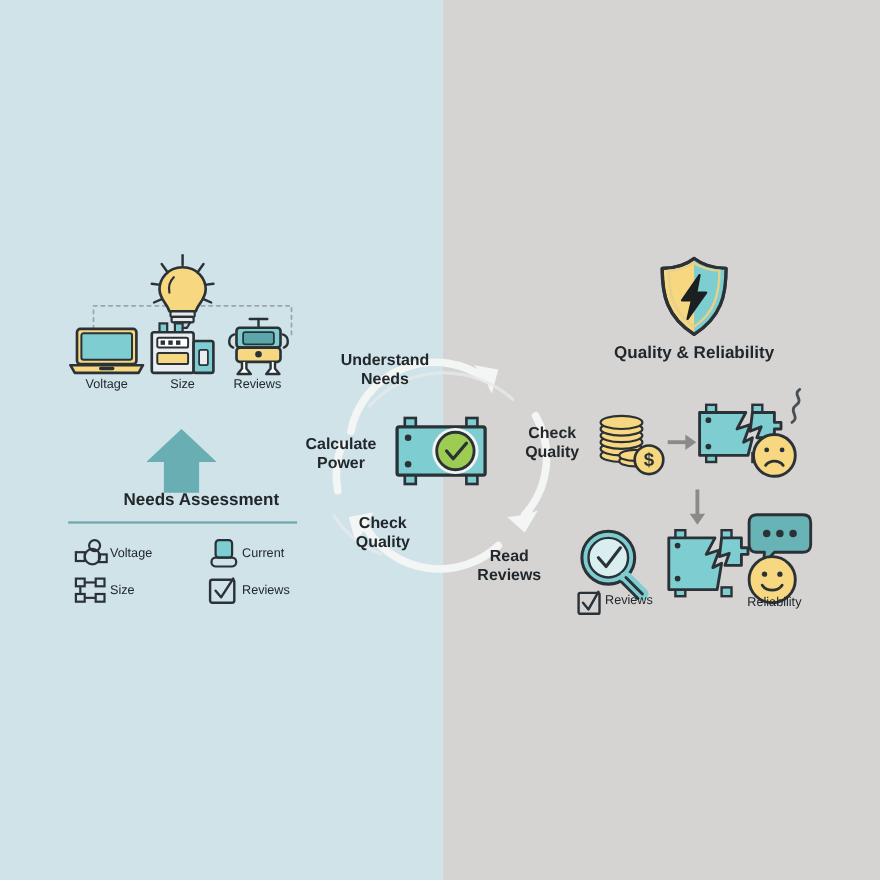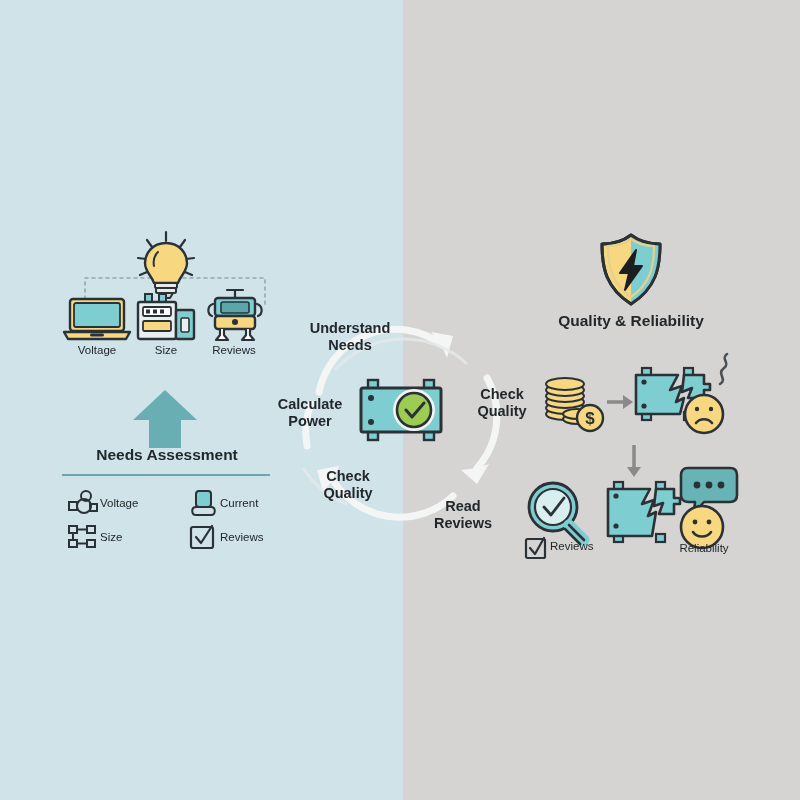--- a/index.html
+++ b/index.html
@@ -95,21 +95,21 @@
   </svg>
 
   <div class="icon-cap" style="left:62px;top:344px;width:70px;">Voltage</div>
   <div class="icon-cap" style="left:135px;top:344px;width:62px;">Size</div>
   <div class="icon-cap" style="left:203px;top:344px;width:62px;">Reviews</div>
 
   <svg class="abs" style="left:131px;top:388px;" width="68" height="62">
     <path d="M34,2 L66,32 L50,32 L50,60 L18,60 L18,32 L2,32 Z" fill="#68aeb2"></path>
   </svg>
 
-  <div class="lbl t-head" style="left:47px;top:446px;width:240px;">Needs Assessment</div>
+  <div class="lbl t-head" style="left:63px;top:446px;width:240px;">Needs Assessment</div>
 
   <div class="divider" style="left:62px;top:474px;width:208px;"></div>
 
   <div class="legend" style="left:66px;top:486px;">
 
     <div class="lg-ico">
       <svg width="30" height="26">
         <circle cx="18" cy="6" r="5" fill="none" stroke="#2b3237" stroke-width="2"></circle>
         <circle cx="16" cy="16" r="7" fill="none" stroke="#2b3237" stroke-width="2"></circle>
         <rect x="1" y="12" width="8" height="8" fill="none" stroke="#2b3237" stroke-width="2"></rect>

